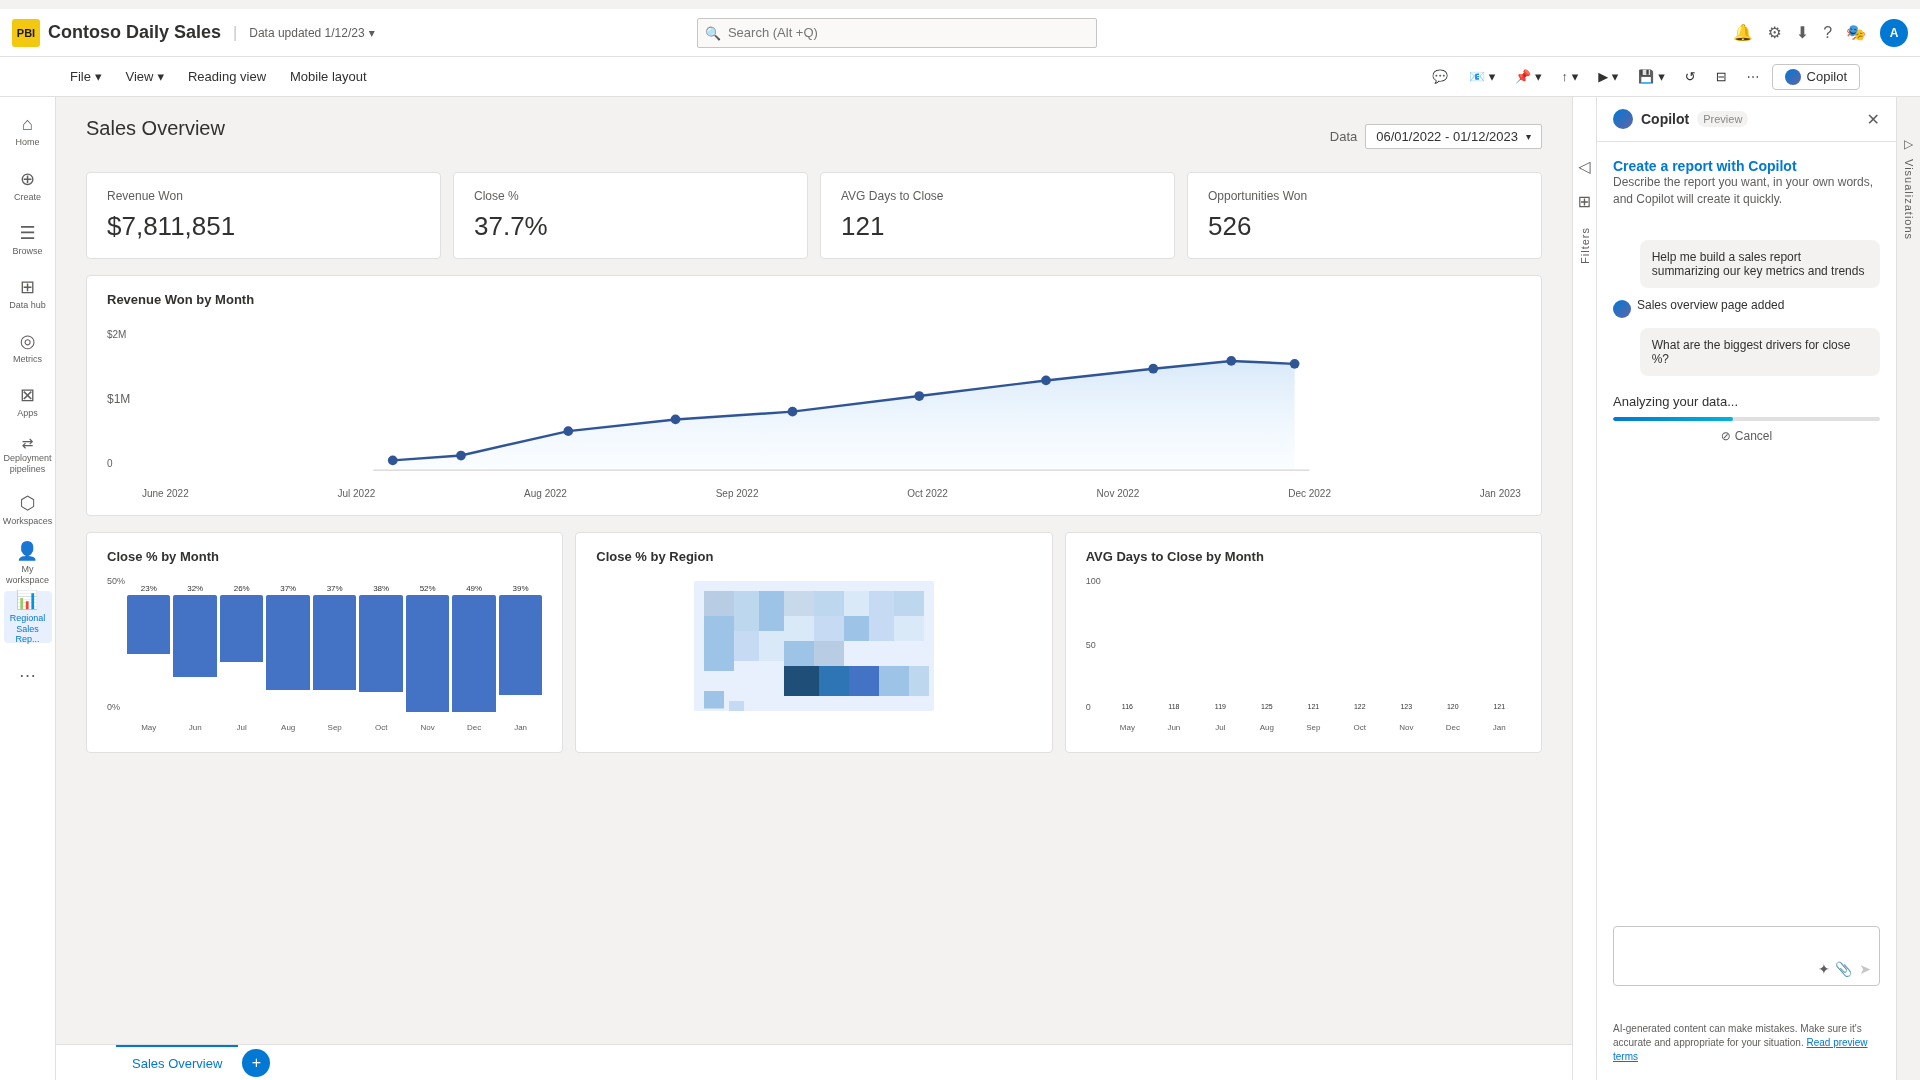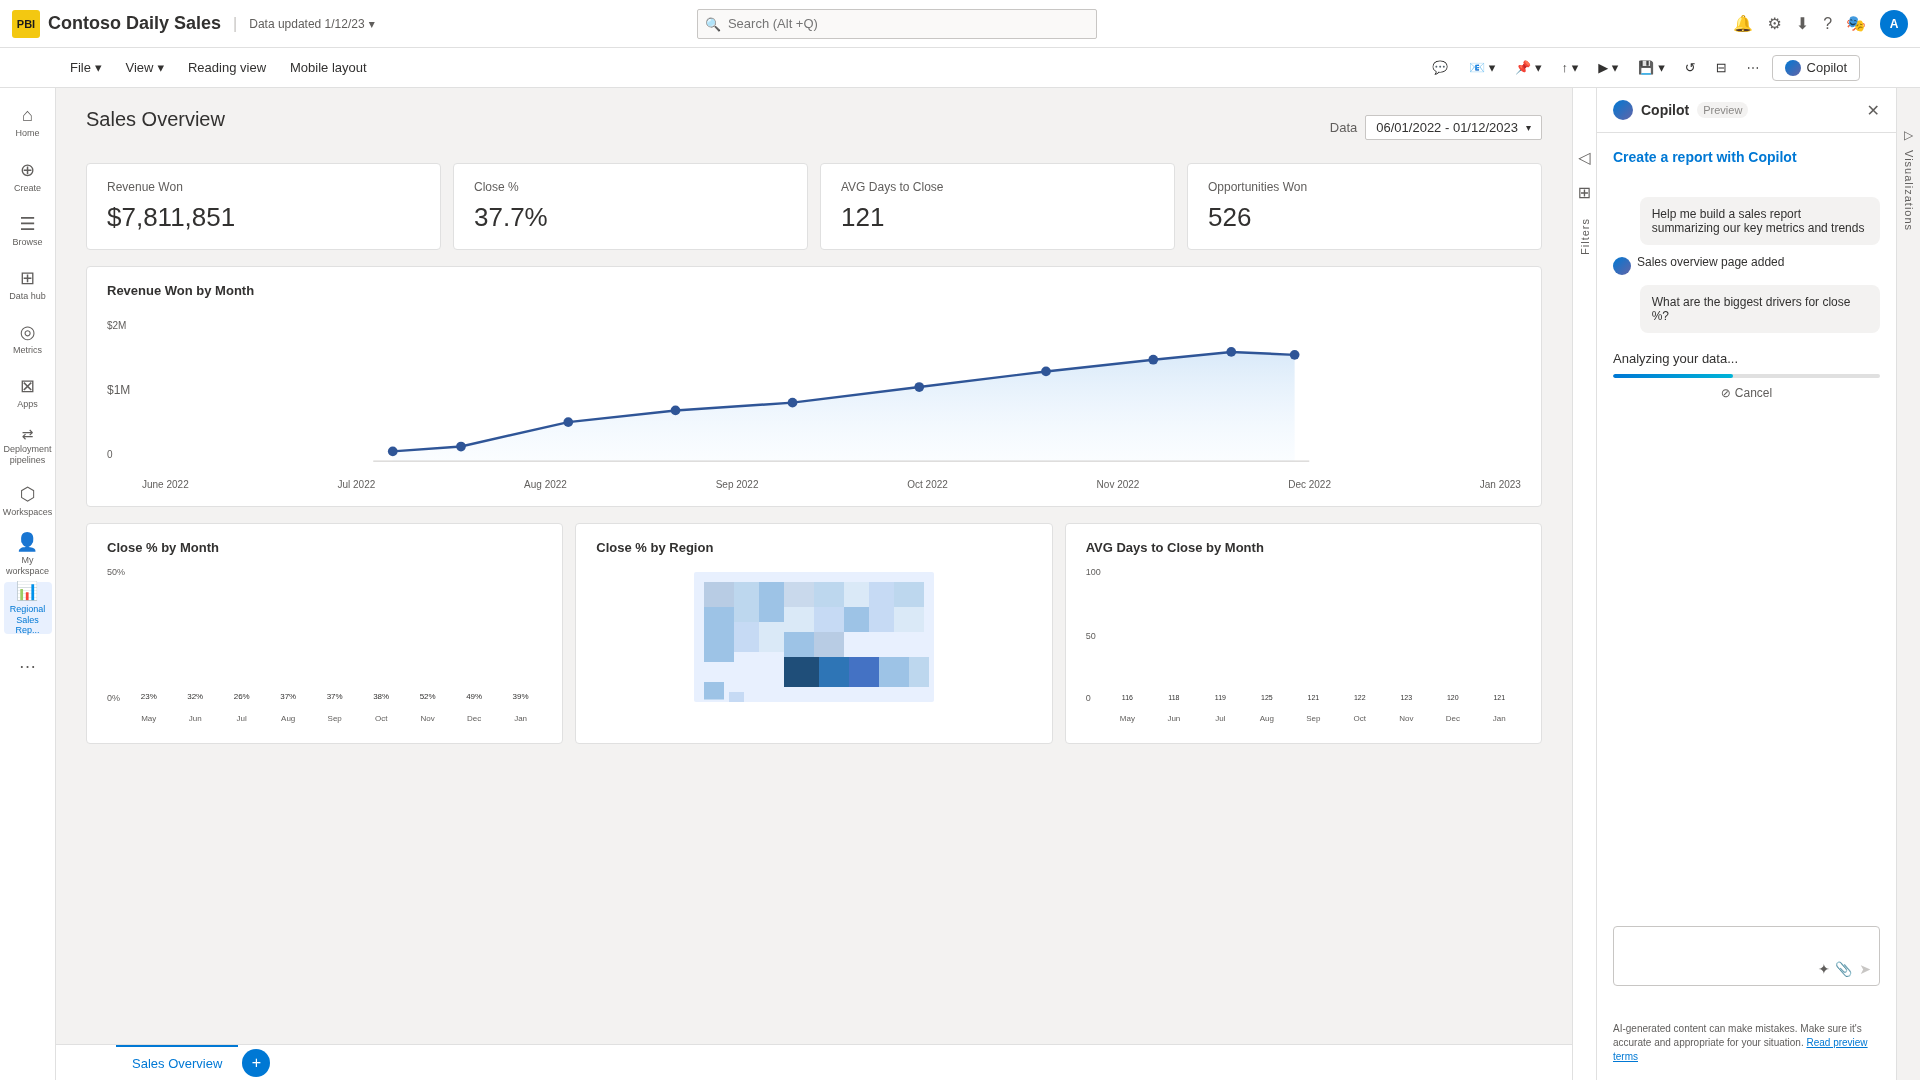--- a/index.html
+++ b/index.html
@@ -1,19 +1,19 @@
 <!DOCTYPE html>
 <html><head>
   <meta charset="utf-8">
   <style>
     * { box-sizing: border-box; margin: 0; padding: 0; }
     body { font-family: 'Segoe UI', Arial, sans-serif; background: #f3f2f1; width: 1920px; height: 1080px; overflow: hidden; display: flex; flex-direction: column; }
 
     
-    .topbar { height: 48px; background: #fff; display: flex; align-items: center; padding: 0 12px; border-bottom: 1px solid #e0e0e0; gap: 8px; flex-shrink: 0; }
+    .topbar { height: 48px; background: #fff; display: flex; align-items: center; padding: 0 12px; border-bottom: 1px solid #e0e0e0; gap: 8px; flex-shrink: 0; margin-top: 9px; }
     .topbar-logo { width: 28px; height: 28px; background: #f3c811; border-radius: 3px; display: flex; align-items: center; justify-content: center; font-size: 11px; font-weight: bold; color: #1a1a1a; flex-shrink: 0; }
     .topbar-title { font-size: 18px; font-weight: 600; color: #323130; }
     .topbar-sep { color: #c8c6c4; margin: 0 4px; }
     .topbar-update { font-size: 12px; color: #605e5c; display: flex; align-items: center; gap: 4px; }
     .topbar-search { flex: 1; max-width: 400px; margin: 0 auto; }
     .topbar-search input { width: 100%; height: 30px; border: 1px solid #c8c6c4; border-radius: 2px; padding: 0 10px 0 30px; font-size: 13px; background: #faf9f8; color: #323130; }
     .topbar-search-wrap { position: relative; }
     .topbar-search-icon { position: absolute; left: 8px; top: 50%; transform: translateY(-50%); color: #605e5c; font-size: 13px; }
     .topbar-icons { display: flex; align-items: center; gap: 14px; margin-left: auto; }
     .topbar-icon { color: #605e5c; font-size: 16px; cursor: pointer; }
@@ -298,21 +298,21 @@
         </div>
       </div>
 
       <div class="bottom-charts">
 
         <div class="chart-card">
           <div class="chart-title">Close % by Month</div>
           <div style="position:relative;height:160px;">
             <div style="position:absolute;left:0;top:0;font-size:9px;color:#605e5c;">50%</div>
             <div style="position:absolute;left:0;bottom:24px;font-size:9px;color:#605e5c;">0%</div>
-            <div style="position:absolute;left:20px;right:0;top:8px;bottom:24px;display:flex;align-items:flex-end;gap:3px;">
+            <div style="position:absolute;left:20px;right:0;top:8px;bottom:24px;display:flex;gap:3px;">
               <div style="flex:1;display:flex;flex-direction:column;align-items:center;">
                 <span style="font-size:8px;color:#323130;margin-bottom:2px;">23%</span>
                 <div style="width:100%;height:46%;background:#4472c4;border-radius:2px 2px 0 0;"></div>
               </div>
               <div style="flex:1;display:flex;flex-direction:column;align-items:center;">
                 <span style="font-size:8px;color:#323130;margin-bottom:2px;">32%</span>
                 <div style="width:100%;height:64%;background:#4472c4;border-radius:2px 2px 0 0;"></div>
               </div>
               <div style="flex:1;display:flex;flex-direction:column;align-items:center;">
                 <span style="font-size:8px;color:#323130;margin-bottom:2px;">26%</span>
@@ -483,20 +483,21 @@
   <div class="copilot-panel">
     <div class="copilot-header">
       <div class="copilot-icon"></div>
       <span class="copilot-title">Copilot</span>
       <span class="copilot-preview">Preview</span>
       <span class="copilot-close">✕</span>
     </div>
     <div class="copilot-body">
       <div>
         <div class="copilot-create-title">Create a report with Copilot</div>
+        <div class="copilot-create-desc">Describe the report you want, in your own words, and Copilot will create it quickly.</div>
       </div>
       <div class="copilot-messages">
         <div class="copilot-msg-user">Help me build a sales report summarizing our key metrics and trends</div>
         <div class="copilot-msg-bot">
           <div class="copilot-msg-bot-icon"></div>
           <span>Sales overview page added</span>
         </div>
         <div class="copilot-msg-user">What are the biggest drivers for close %?</div>
         <div>
           <div class="copilot-analyzing">Analyzing your data...</div>

